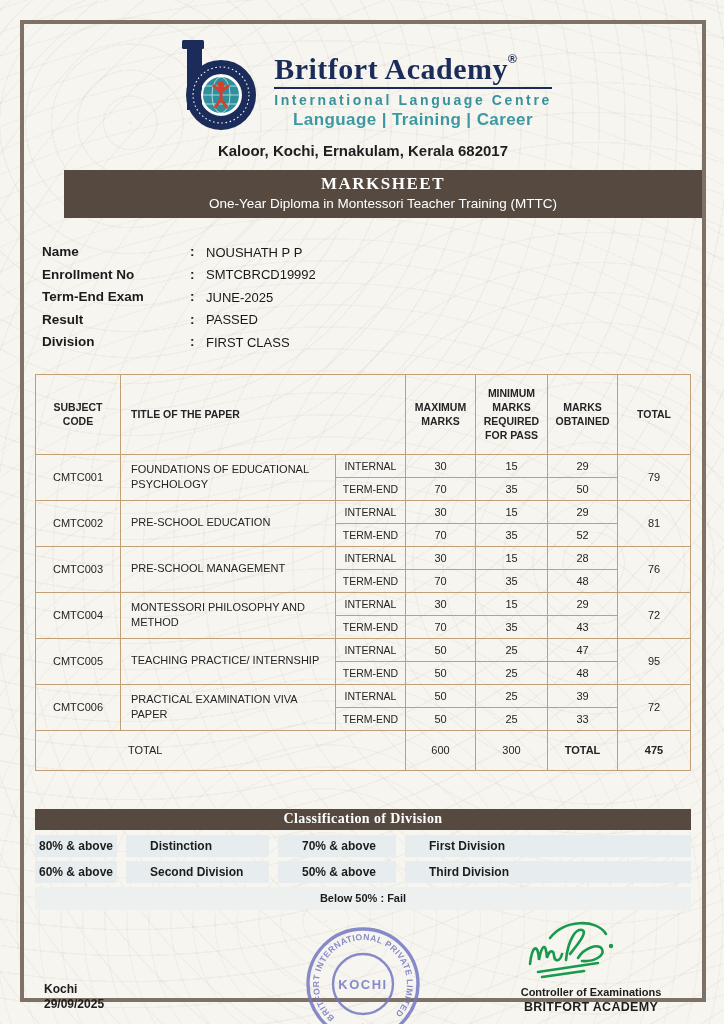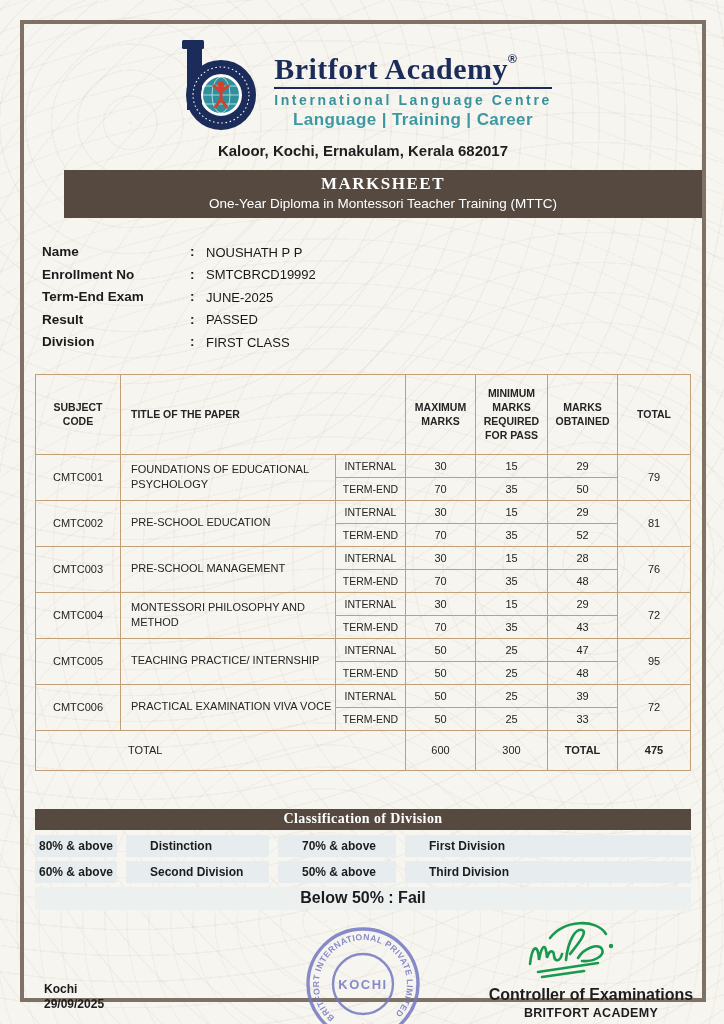--- a/index.html
+++ b/index.html
@@ -72,28 +72,28 @@
   
   .classif{ margin:38px 11px 0; }
   .classif-bar{
     background:#564a40; color:#fff; text-align:center;
     font-family:"Liberation Serif","DejaVu Serif",serif;
     font-weight:bold; font-size:14px; padding:2px 0 3px; letter-spacing:.4px;
   }
   .classif-grid{ display:grid; grid-template-columns:82px 143px 118px 1fr; gap:4px 9px; margin-top:5px; }
   .ccell{ background:#e7edee; height:22px; display:flex; align-items:center; font-size:12px; font-weight:bold; color:#1c1c1c; padding-left:24px; }
   .ccell.first{ justify-content:center; padding-left:0; }
-  .fail-row{ margin-top:4px; background:#ecf0ef; height:23px; display:flex; align-items:center; justify-content:center; font-size:16px; font-weight:bold; color:#1c1c1c; }
+  .fail-row{ margin-top:4px; background:#ecf0ef; height:23px; display:flex; align-items:center; justify-content:center; font-size:11px; font-weight:bold; color:#1c1c1c; }
 
   
   .footer{ position:relative; height:150px; margin-top:6px; }
   .place-date{ position:absolute; left:20px; top:66px; font-size:12px; font-weight:bold; color:#1d1d1d; line-height:1.3; }
   .stamp{ position:absolute; left:50%; transform:translateX(-50%); top:6px; opacity:.85; }
   .sig-block{ position:absolute; right:6px; top:0; width:210px; text-align:center; }
-  .sig-caption{ font-size:16px; font-weight:bold; color:#1d1d1d; margin-top:2px; }
+  .sig-caption{ font-size:11px; font-weight:bold; color:#1d1d1d; margin-top:2px; }
   .sig-org{ font-size:12.5px; font-weight:bold; color:#1d1d1d; letter-spacing:.3px; margin-top:2px; }
 </style>
 </head>
 <body>
 
 <div class="sheet">
   <div class="frame"></div>
 
   <div class="content">
 
@@ -252,21 +252,21 @@
       </tr>
       <tr>
         <td class="type-cell">TERM-END</td>
         <td>50</td>
         <td>25</td>
         <td>48</td>
       </tr>
 
       <tr>
         <td rowspan="2">CMTC006</td>
-        <td rowspan="2" class="title-cell">PRACTICAL EXAMINATION VIVA VOCE</td>
+        <td rowspan="2" class="title-cell">PRACTICAL EXAMINATION VIVA PAPER</td>
         <td class="type-cell">INTERNAL</td>
         <td>50</td>
         <td>25</td>
         <td>39</td>
         <td rowspan="2">72</td>
       </tr>
       <tr>
         <td class="type-cell">TERM-END</td>
         <td>50</td>
         <td>25</td>

